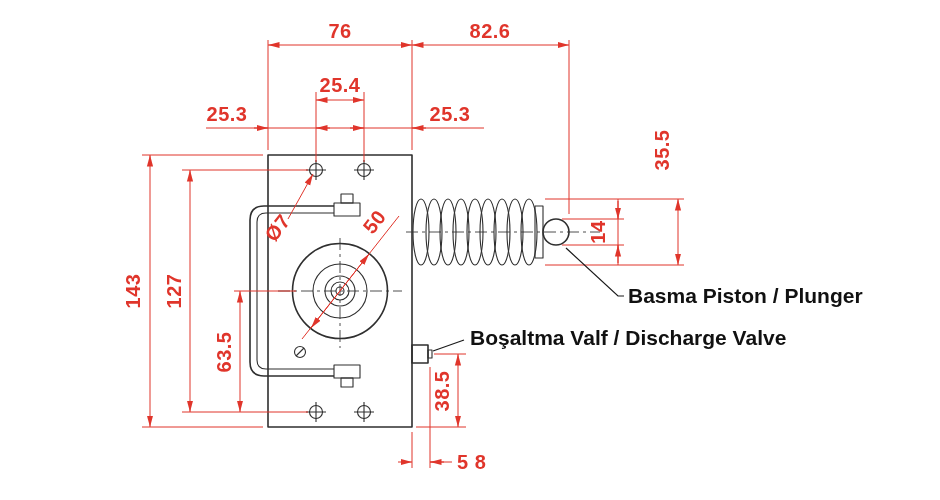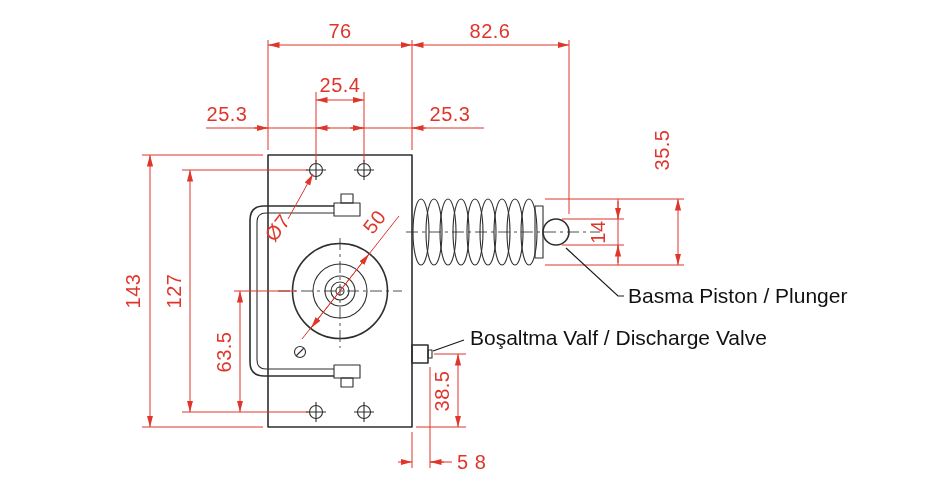--- a/index.html
+++ b/index.html
@@ -1,17 +1,17 @@
 <!DOCTYPE html>
 <html><head>
 <meta charset="utf-8">
 <style>
   html,body{margin:0;padding:0;background:#ffffff;}
   .stage{position:relative;width:940px;height:500px;background:#ffffff;overflow:hidden;
-         font-family:"Liberation Sans",sans-serif;}
+         font-family:"Liberation Sans",sans-serif;font-weight:bold;}
   svg{display:block;}
   .draw{stroke:#2f2f2f;stroke-width:1.6;fill:none;stroke-linejoin:round;}
   .thin{stroke-width:1.1;}
   .cl{stroke:#3a3a3a;stroke-width:0.9;fill:none;stroke-dasharray:12 4 3 4;}
   .dim{stroke:#e0352b;stroke-width:1;fill:none;}
   .dimtext{fill:#e0352b;font-size:20px;letter-spacing:0.5px;}
   .lbl{fill:#111111;font-size:21px;}
   .ldr{stroke:#1a1a1a;stroke-width:1.2;fill:none;}
 </style>
 </head>

